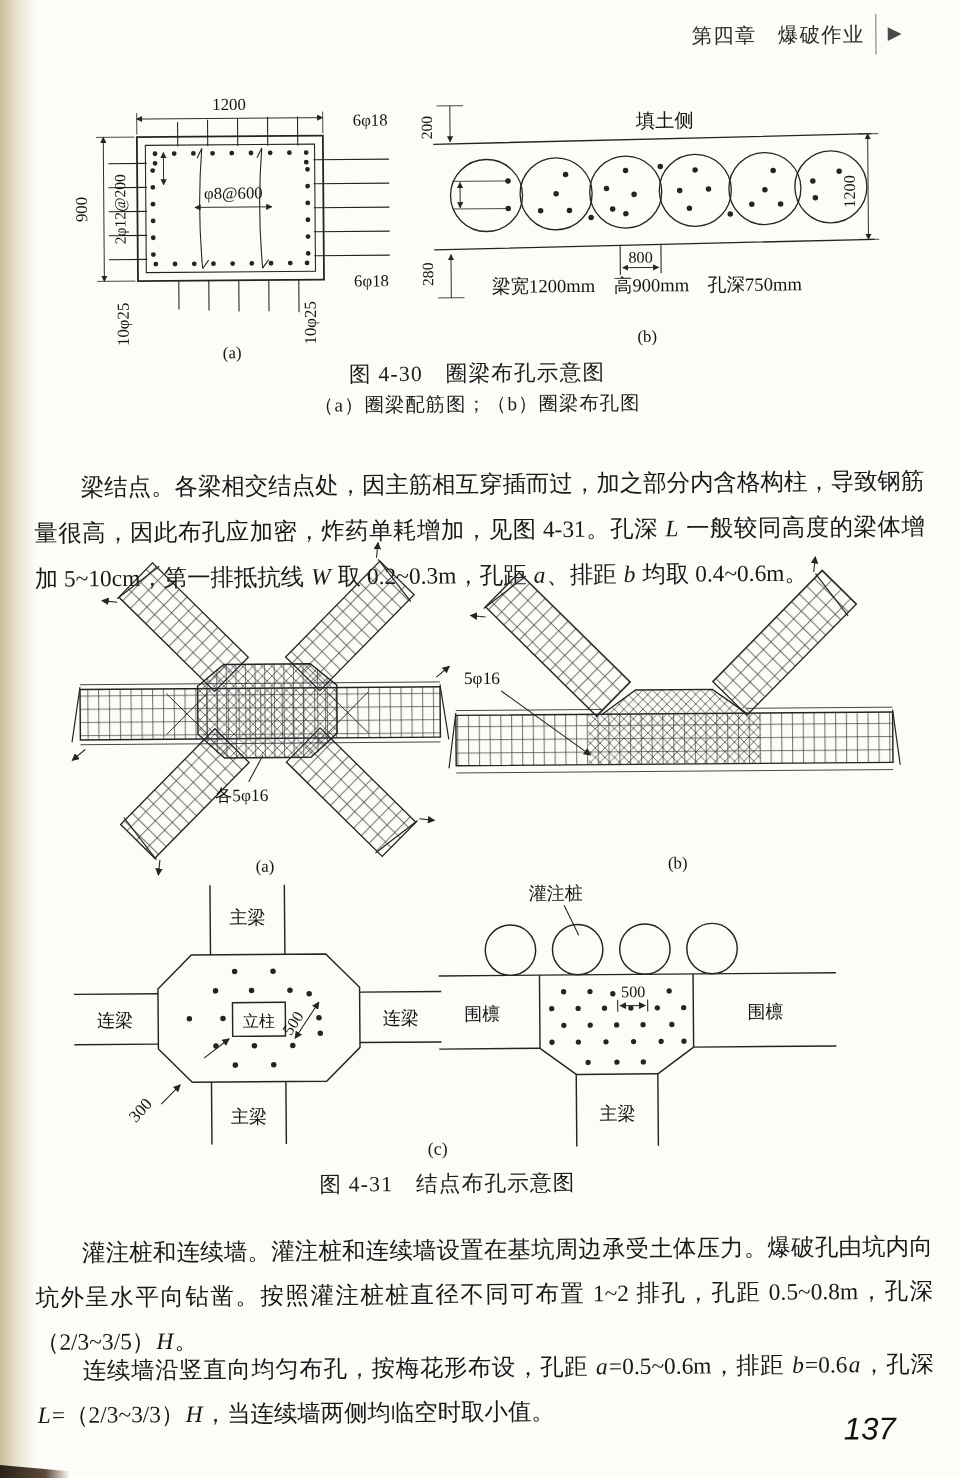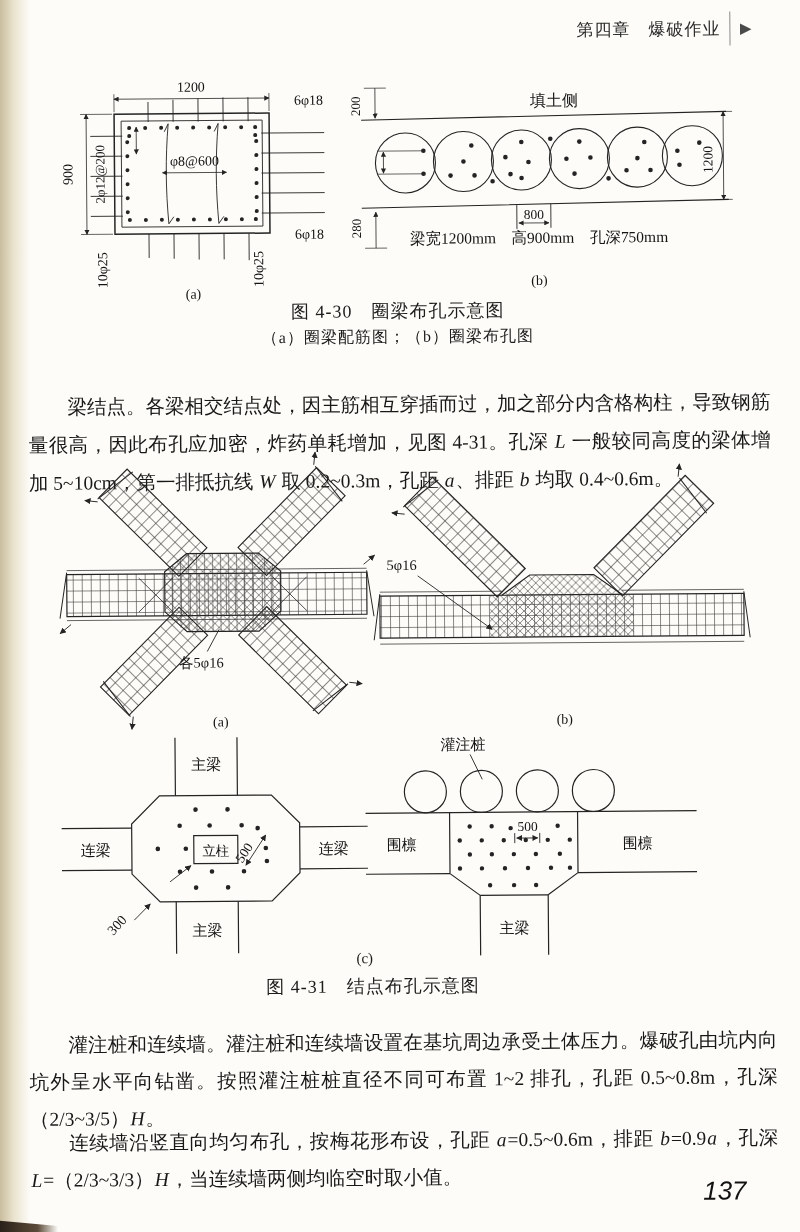--- a/index.html
+++ b/index.html
@@ -381,17 +381,17 @@
     <text x="274" y="114" font-size="15" text-anchor="middle">围檩</text>
     <text x="164" y="96" font-size="13.5" text-anchor="middle">500</text>
     <text x="150" y="198" font-size="15" text-anchor="middle">主梁</text>
   </svg>
 
   <div class="cap" id="cap431c">(c)</div>
   <div class="cap" id="cap431">图 4-31　结点布孔示意图</div>
 
   <p class="para" id="para2"><span>灌注桩和连续墙。灌注桩和连续墙设置在基坑周边承受土体压力。爆破孔由坑内向坑外呈水平向钻凿。按照灌注桩桩直径不同可布置 1~2 排孔，孔距 0.5~0.8m，孔深（2/3~3/5）</span><i class="var">H</i><span>。</span></p>
 
-  <p class="para" id="para3"><span>连续墙沿竖直向均匀布孔，按梅花形布设，孔距 </span><i class="var">a</i><span>=0.5~0.6m，排距 </span><i class="var">b</i><span>=0.9</span><i class="var">a</i><span>，孔深 </span><i class="var">L</i><span>=（2/3~3/3）</span><i class="var">H</i><span>，当连续墙两侧均临空时取小值。</span></p>
+  <p class="para" id="para3"><span>连续墙沿竖直向均匀布孔，按梅花形布设，孔距 </span><i class="var">a</i><span>=0.5~0.6m，排距 </span><i class="var">b</i><span>=0.6</span><i class="var">a</i><span>，孔深 </span><i class="var">L</i><span>=（2/3~3/3）</span><i class="var">H</i><span>，当连续墙两侧均临空时取小值。</span></p>
 
   <div id="pagenum">137</div>
 
 </div>
 
 </body></html>

